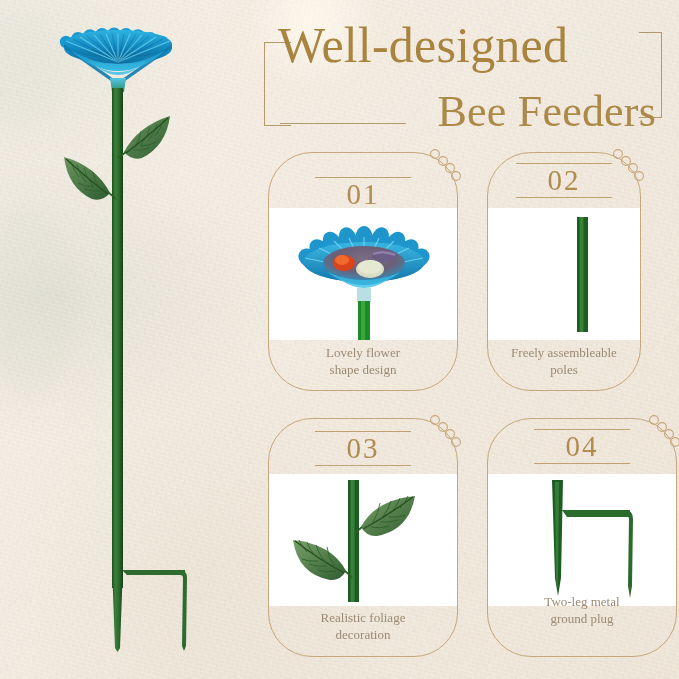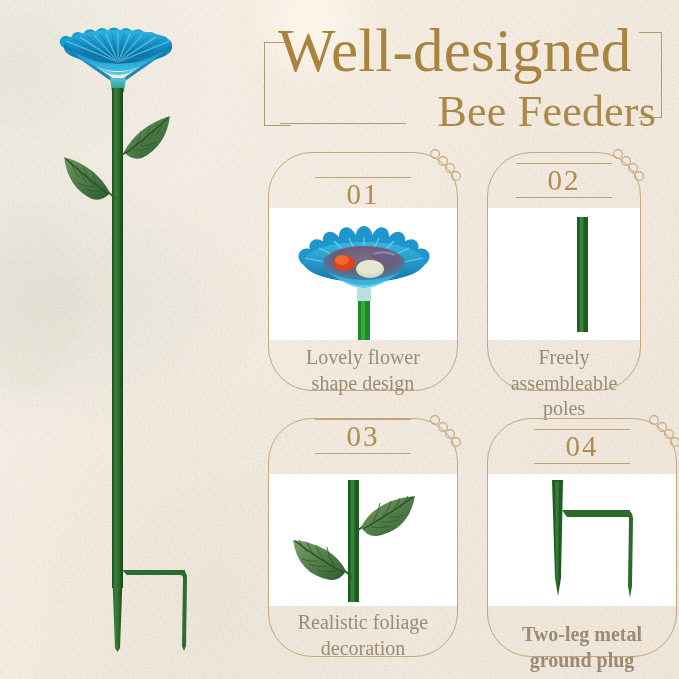--- a/index.html
+++ b/index.html
@@ -60,21 +60,21 @@
   }
   .title-line {
     position: absolute;
     color: #a5813f;
     white-space: nowrap;
     font-weight: 400;
     letter-spacing: .2px;
   }
   .title-line1 {
     left: 14px; top: -6px;
-    font-size: 61px;
+    font-size: 50px;
     color: #a9843f;
   }
   .title-line2 {
     right: 6px; top: 64px;
     font-size: 44px;
     color: #ad8947;
   }
   .title-rule {
     position: absolute;
     left: 16px; bottom: 10px;
@@ -108,21 +108,21 @@
     width: 96px;
     margin: 0 auto;
     border-top: 1.1px solid #bfa273;
   }
   .num .ntxt { display:block; line-height: 1.05; padding: 1px 0 2px; }
   .caption {
     position: absolute;
     left: 4px; right: 4px;
     text-align: center;
     color: #9b8a74;
-    font-size: 20px;
+    font-size: 13px;
     line-height: 1.28;
   }
   .beads {
     position: absolute;
     pointer-events: none;
   }
 </style>
 </head>
 <body>
 
@@ -377,21 +377,21 @@
 
   <div class="card" style="left:268px; top:418px; width:190px; height:239px;">
     <svg class="beads" style="right:-12px; top:-8px;" width="44" height="44">
       <g fill="none" stroke="#c6a77b" stroke-width="1.1">
         <circle cx="10" cy="9" r="4.4"></circle>
           <circle cx="18" cy="16" r="4.4"></circle>
         <circle cx="25" cy="23" r="4.4"></circle>
           <circle cx="31" cy="31" r="4.4"></circle>
       </g>
     </svg>
-    <div class="num" style="top:0;">
+    <div class="num" style="top:12px;">
       <span class="nrule"></span>
       <span class="ntxt">03</span>
       <span class="nrule"></span>
     </div>
     <div class="photo" style="top:55px; height:132px;">
       <svg width="190" height="132" viewBox="0 0 190 132">
         <defs>
           <linearGradient id="leafG3" x1="0" y1="0" x2="1" y2="1">
             <stop offset="0%" stop-color="#7ba06c"></stop>
             <stop offset="50%" stop-color="#547f4b"></stop>
@@ -457,18 +457,18 @@
       <svg width="190" height="132" viewBox="0 0 190 132">
 
         <path d="M64 6 L75 6 L73 104 L70 122 L67 104 Z" fill="#1d5c23"></path>
         <path d="M67 8 L71 8 L70 104 L69.5 116 L68 104 Z" fill="#3c8a3c" opacity=".75"></path>
 
         <path d="M74 36 L142 36 L142 43 L79 43 Z" fill="#2a6b2c"></path>
 
         <path d="M137 36 Q145 36 145 45 L144 112 L142 124 L140 112 L141 45 Q141 42 137 42 Z" fill="#2a6b2c"></path>
       </svg>
     </div>
-    <div class="caption" style="top:203px;font-weight:bold;">
+    <div class="caption" style="top:175px;">
       <div>Two-leg metal</div>
       <div>ground plug</div>
     </div>
   </div>
 </div>
 
 </body></html>

